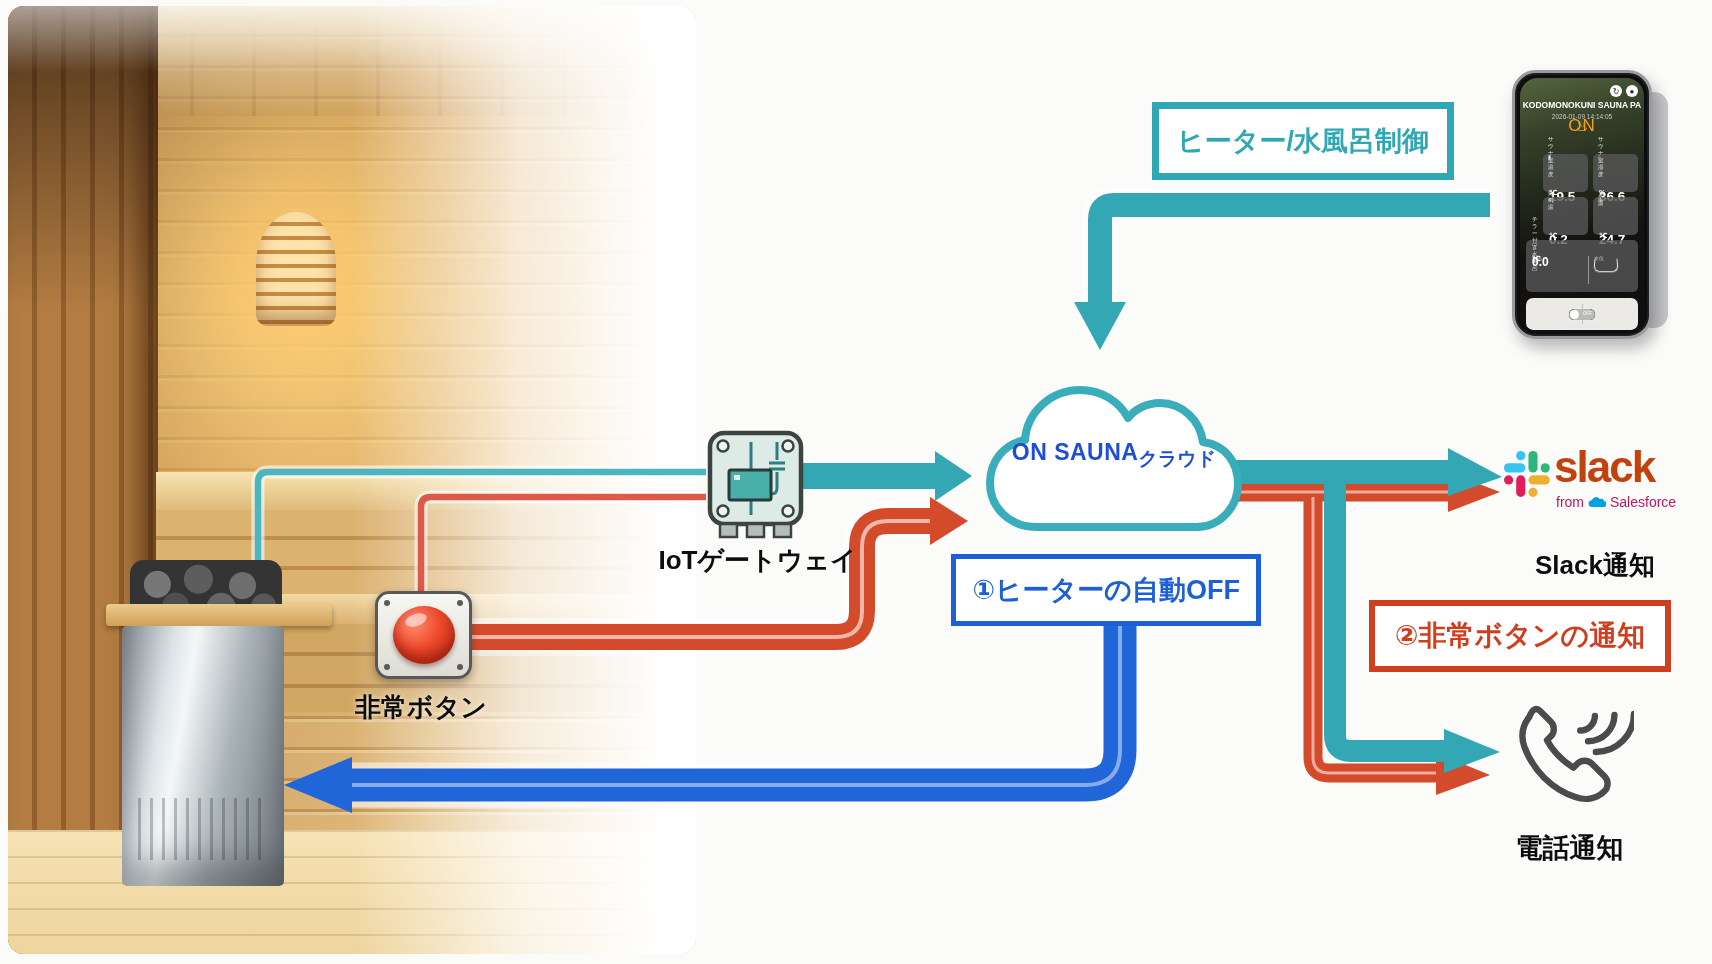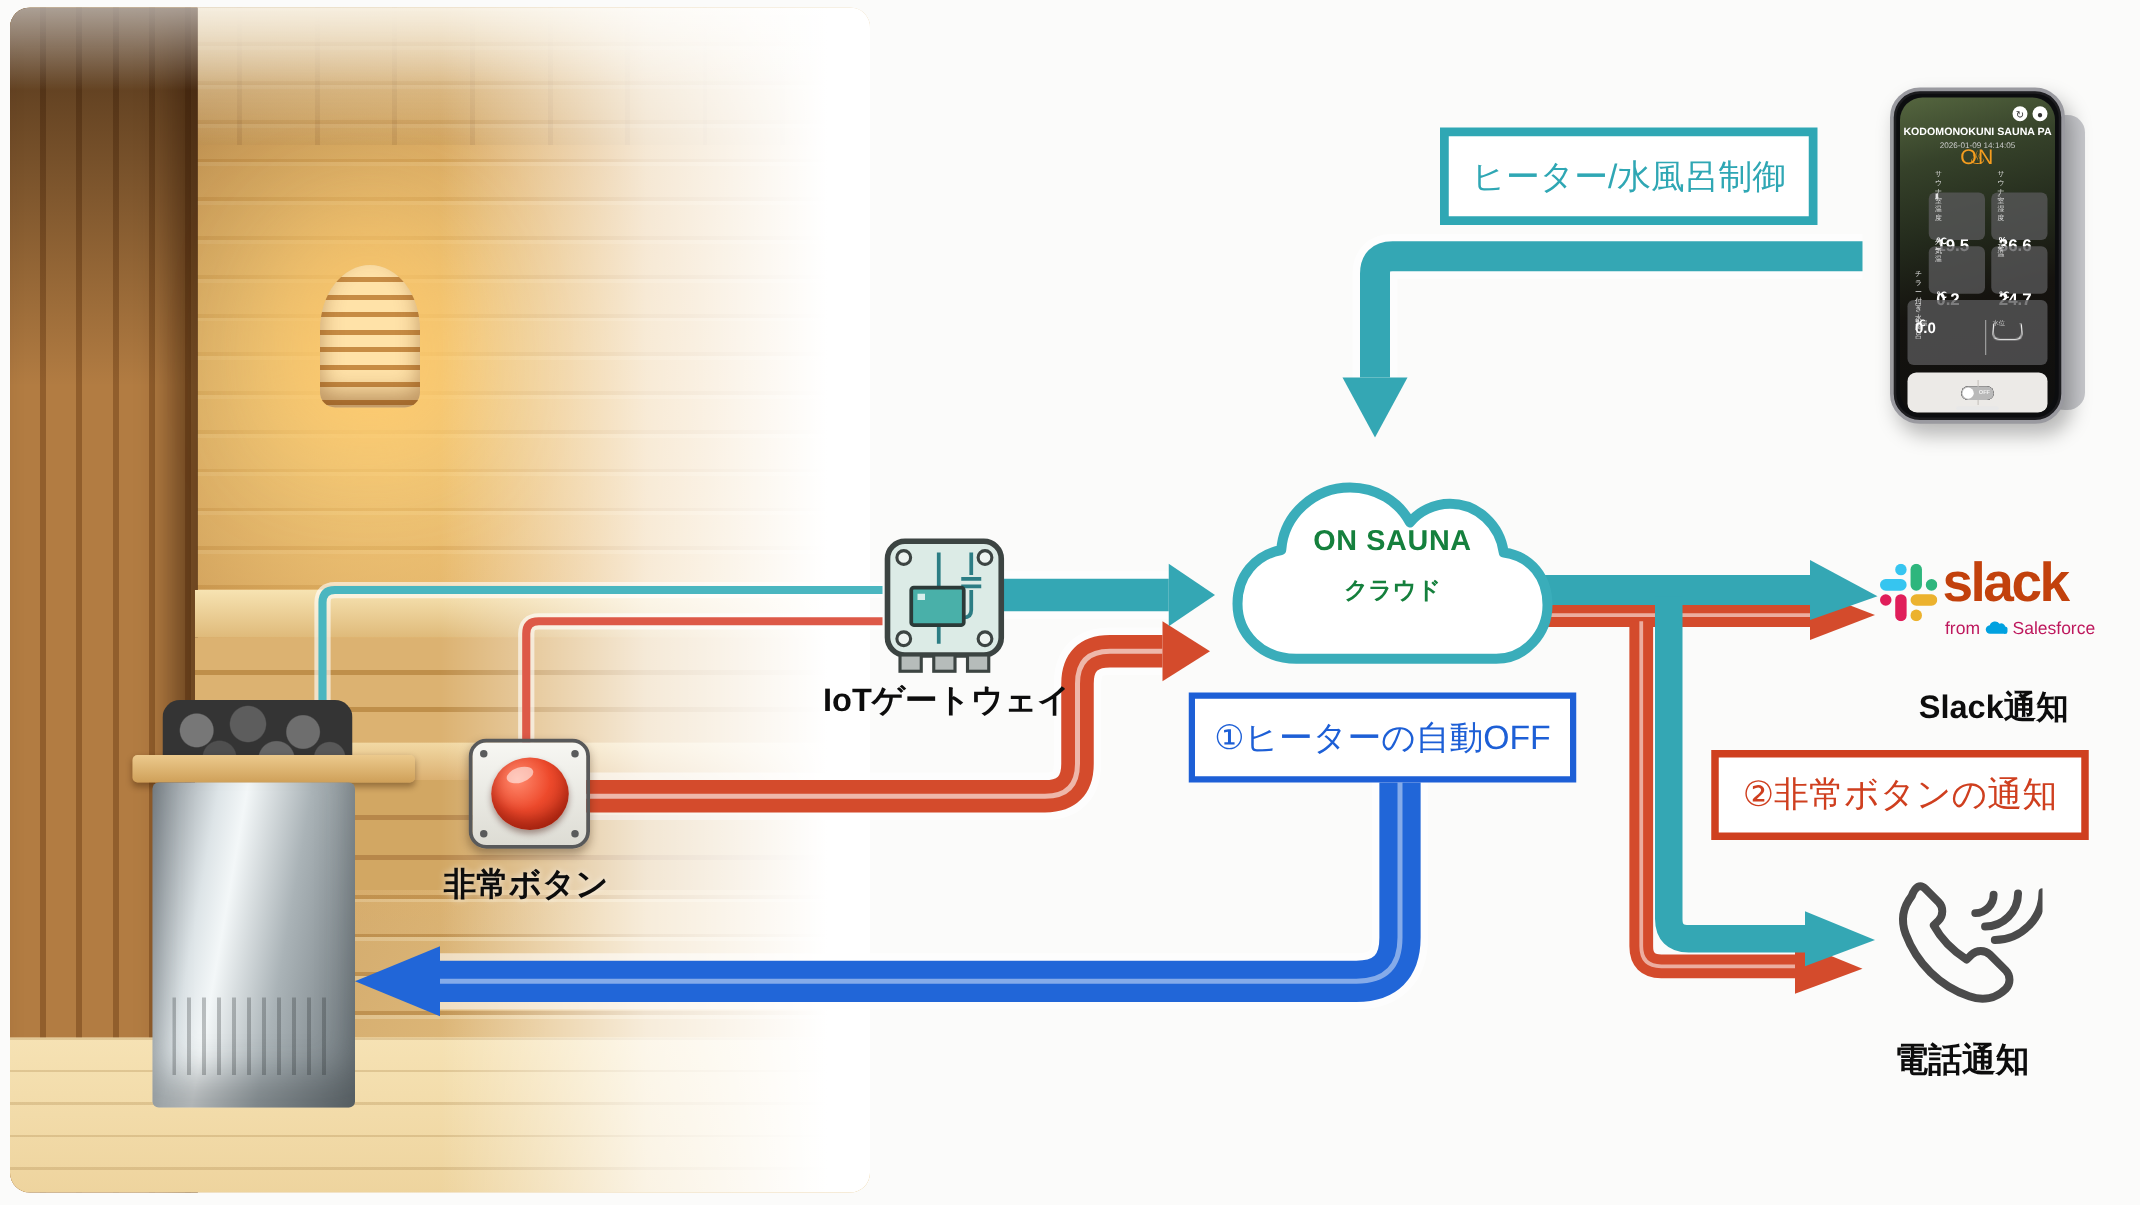--- a/index.html
+++ b/index.html
@@ -46,27 +46,27 @@
   .heater-vent{left:130px;top:792px;width:126px;height:62px;opacity:.5;background:
     repeating-linear-gradient(to right, rgba(35,40,42,.55) 0 3px, rgba(0,0,0,0) 3px 12px);}
   .fade-right{inset:0;background:linear-gradient(to right, rgba(255,255,255,0) 50%, rgba(255,255,255,.72) 74%, #fff 95%);}
   .fade-top{inset:0;background:linear-gradient(to bottom, rgba(255,255,255,.55), rgba(255,255,255,0) 7%);}
 
   
   .net{left:0;top:0;width:1712px;height:964px;pointer-events:none;}
 
   
   .cloud-wrap{left:985px;top:356px;width:258px;height:188px;}
-  .cloud-text{left:985px;top:368px;width:258px;height:168px;display:flex;flex-direction:column;
-    align-items:center;justify-content:center;color:#15803d;text-align:center;}
+  .cloud-text{left:985px;top:368px;width:258px;height:168px;display:flex;flex-direction:row;
+    align-items:center;justify-content:center;color:#1d4ed8;text-align:center;}
   .cloud-l1{font-size:23px;font-weight:800;letter-spacing:.5px;}
   .cloud-l2{font-size:19px;font-weight:700;margin-top:13px;}
 
   
-  .box{display:flex;align-items:center;justify-content:center;background:#ffffff;font-weight:400;}
+  .box{display:flex;align-items:center;justify-content:center;background:#ffffff;font-weight:700;}
   .box-teal{left:1152px;top:102px;width:288px;height:64px;border:7px solid #2fa7b4;color:#2fa7b4;font-size:27px;}
   .box-blue{left:951px;top:554px;width:300px;height:62px;border:5px solid #1d5fd6;color:#1d5fd6;font-size:27px;align-items:center;}
   .box-red{left:1369px;top:600px;width:290px;height:60px;border:6px solid #cf3f1f;color:#cf3f1f;font-size:28px;}
 
   .caption{font-weight:800;color:#0d0d0d;text-align:center;}
 
   
   .gateway{left:707px;top:430px;width:97px;height:112px;}
   .gw-label{left:640px;top:543px;width:235px;font-size:26px;}
   .ebutton{left:375px;top:591px;width:91px;height:82px;background:linear-gradient(#f7f7f3,#dddcd4);

